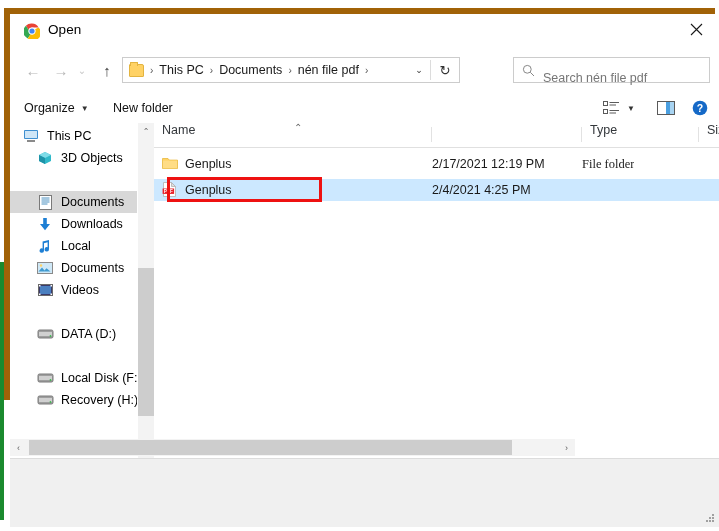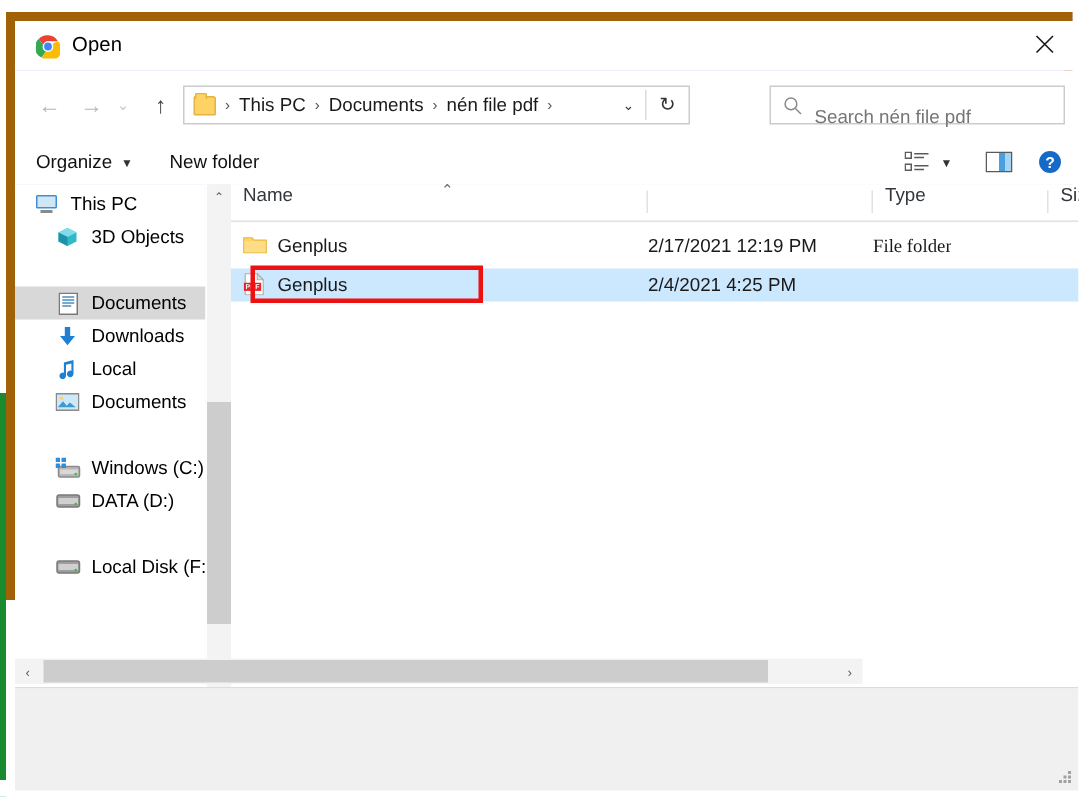--- a/index.html
+++ b/index.html
@@ -257,53 +257,62 @@
       <div class="navitem" style="top:134px">
         <span class="ico">
           <svg width="16" height="13" viewBox="0 0 16 13">
               <rect x="0.5" y="0.5" width="15" height="11" fill="#cfe8f7" stroke="#8a8a8a"></rect>
               <path d="M1.5 9.5 5 5.5l2.5 3 2-2.2 4 3.2z" fill="#3f9ad0"></path>
               <circle cx="4" cy="3.5" r="1.2" fill="#ffd265"></circle>
             </svg>
         </span>
         <span class="lbl">Documents</span>
       </div>
-      <div class="navitem" style="top:178px">
-        <span class="ico">
-          <svg width="17" height="14" viewBox="0 0 17 14">
-              <rect x="2" y="6" width="14" height="7" rx="1" fill="#b8b8b8" stroke="#8a8a8a"></rect>
-              <rect x="3" y="8" width="12" height="3" fill="#d8d8d8"></rect>
-              <circle cx="13.5" cy="11" r="0.9" fill="#3fb950"></circle>
-              <rect x="0" y="0" width="3" height="3" fill="#2a8fe0"></rect>
-              <rect x="4" y="0" width="3" height="3" fill="#2a8fe0"></rect>
-              <rect x="0" y="4" width="3" height="3" fill="#2a8fe0"></rect>
-              <rect x="4" y="4" width="3" height="3" fill="#2a8fe0"></rect>
-            </svg>
-        </span>
-        <span class="lbl">Windows (C:)</span>
+      <div class="navitem" style="top:156px">
+        <span class="ico">
+          <svg width="15" height="13" viewBox="0 0 15 13">
+              <rect x="0.5" y="0.5" width="14" height="11" fill="#3a3a6a" stroke="#6a6a6a"></rect>
+              <rect x="2" y="2" width="11" height="8" fill="#4a7fc0"></rect>
+              <rect x="1" y="1" width="1.5" height="1.5" fill="#fff"></rect>
+              <rect x="1" y="9.5" width="1.5" height="1.5" fill="#fff"></rect>
+              <rect x="12.5" y="1" width="1.5" height="1.5" fill="#fff"></rect>
+              <rect x="12.5" y="9.5" width="1.5" height="1.5" fill="#fff"></rect>
+            </svg>
+        </span>
+        <span class="lbl">Videos</span>
       </div>
       <div class="navitem" style="top:200px">
         <span class="ico">
           <svg width="17" height="12" viewBox="0 0 17 12">
               <rect x="1" y="2" width="15" height="8" rx="1.5" fill="#9e9e9e" stroke="#7a7a7a"></rect>
               <rect x="2" y="4" width="13" height="4" fill="#d0d0d0"></rect>
               <circle cx="13.5" cy="8" r="0.9" fill="#3fb950"></circle>
             </svg>
         </span>
         <span class="lbl">DATA (D:)</span>
       </div>
       <div class="navitem" style="top:244px">
         <span class="ico">
           <svg width="17" height="12" viewBox="0 0 17 12">
               <rect x="1" y="2" width="15" height="8" rx="1.5" fill="#9e9e9e" stroke="#7a7a7a"></rect>
               <rect x="2" y="4" width="13" height="4" fill="#d0d0d0"></rect>
               <circle cx="13.5" cy="8" r="0.9" fill="#3fb950"></circle>
             </svg>
         </span>
         <span class="lbl">Local Disk (F:)</span>
+      </div>
+      <div class="navitem" style="top:266px">
+        <span class="ico">
+          <svg width="17" height="12" viewBox="0 0 17 12">
+              <rect x="1" y="2" width="15" height="8" rx="1.5" fill="#9e9e9e" stroke="#7a7a7a"></rect>
+              <rect x="2" y="4" width="13" height="4" fill="#d0d0d0"></rect>
+              <circle cx="13.5" cy="8" r="0.9" fill="#3fb950"></circle>
+            </svg>
+        </span>
+        <span class="lbl">Recovery (H:)</span>
       </div>
     </div>
 
     <div class="nav-pane-scroll">
       <div class="np-arrow np-up">⌃</div>
       <div class="np-thumb"></div>
       <div class="np-arrow np-down">⌄</div>
     </div>
 
     <div class="list">

